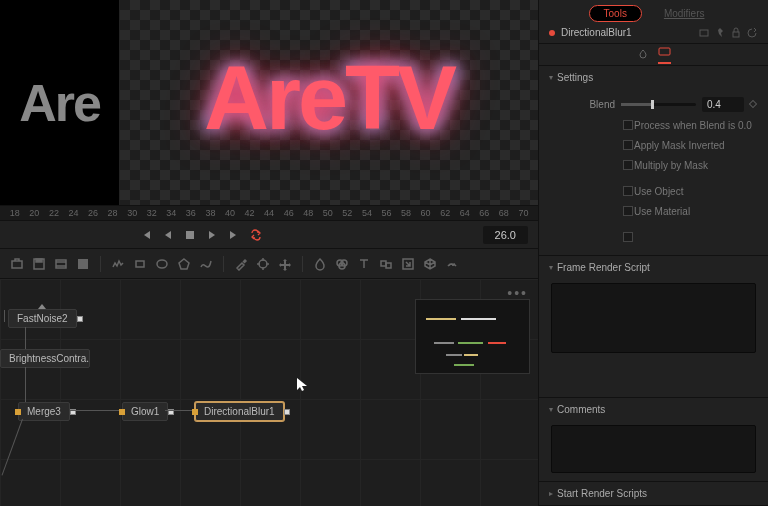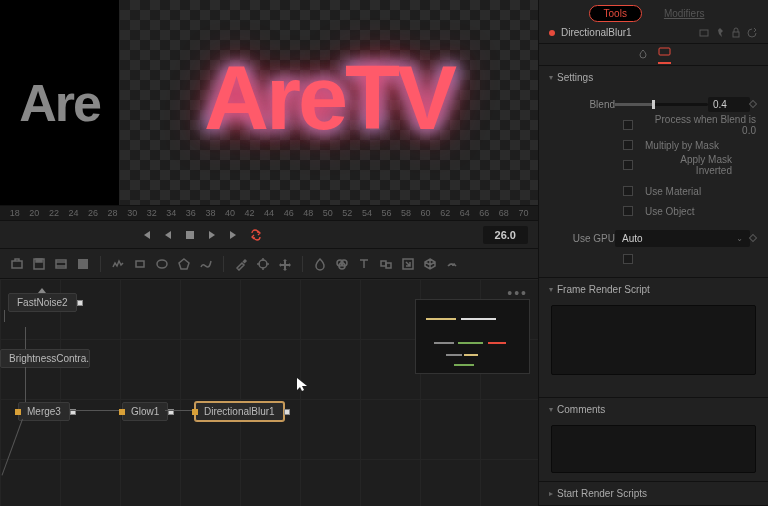--- a/index.html
+++ b/index.html
@@ -21,21 +21,21 @@
   background-color: #1e1e1e;
 }
 .preview-text-a { position: absolute; top: 50%; left: 50%; transform: translate(-50%,-50%); font-size: 52px; font-weight: 900; color: #888; font-family: Arial, sans-serif; letter-spacing: -2px; }
 .preview-text-b { position: absolute; top: 48%; left: 50%; transform: translate(-50%,-50%); font-size: 90px; font-weight: 900; color: #ff5a6a; text-shadow: 0 0 20px #ff3a5a, 0 0 40px #ff2a4a, 4px 0 15px #5ab0ff, -4px 0 15px #5ab0ff; font-family: Arial, sans-serif; letter-spacing: -3px; filter: blur(0.5px); white-space: nowrap; }
 
 
 .ruler { height: 16px; background: #1a1a1a; display: flex; align-items: center; padding: 0 5px; border-top: 1px solid #111; border-bottom: 1px solid #111; }
 .ruler span { flex: 1; text-align: center; color: #666; font-size: 9px; }
 
 
-.transport { height: 28px; background: #212121; display: flex; align-items: center; padding: 0 10px; border-bottom: 1px solid #111; font-weight: bold; }
+.transport { height: 28px; background: #212121; display: flex; align-items: center; padding: 0 10px; border-bottom: 1px solid #111; }
 .transport-btns { display: flex; gap: 10px; margin-left: 130px; }
 .transport-btns svg { width: 12px; height: 12px; fill: #888; cursor: pointer; }
 .transport-btns svg.loop { fill: #e64b3c; }
 .timecode { margin-left: auto; background: #151515; padding: 3px 12px; border-radius: 2px; color: #ccc; font-size: 11px; }
 
 
 .toolbar { height: 30px; background: #212121; display: flex; align-items: center; gap: 4px; padding: 0 8px; border-bottom: 1px solid #111; }
 .toolbar .tb { width: 18px; height: 18px; display: flex; align-items: center; justify-content: center; }
 .toolbar .tb svg { width: 14px; height: 14px; fill: none; stroke: #666; stroke-width: 1.5; }
 .toolbar .sep { width: 1px; height: 16px; background: #333; margin: 0 4px; }
@@ -68,29 +68,29 @@
 .node-header .name { flex: 1; font-size: 10px; color: #bbb; }
 .node-header .ico { width: 12px; height: 12px; margin-left: 4px; fill: #555; cursor: pointer; }
 .mode-bar { height: 22px; display: flex; justify-content: center; align-items: center; gap: 8px; border-bottom: 1px solid #111; }
 .mode-bar svg { width: 13px; height: 13px; fill: #666; cursor: pointer; }
 .mode-bar .active-ul { border-bottom: 2px solid #e64b3c; padding-bottom: 2px; }
 .section { border-bottom: 1px solid #111; }
 .sec-head { padding: 6px 10px; font-size: 10px; color: #aaa; cursor: pointer; display: flex; align-items: center; }
 .sec-head::before { content: "▾"; margin-right: 4px; font-size: 8px; color: #666; }
 .sec-head.collapsed::before { content: "▸"; }
 .sec-body { padding: 4px 12px 8px 12px; }
-.prop-row { display: flex; align-items: center; height: 22px; }
+.prop-row { display: flex; align-items: center; height: 22px; gap: 6px; }
 .prop-row .lbl { width: 64px; text-align: right; font-size: 10px; color: #888; }
 .prop-row .slider { flex: 1; height: 3px; background: #111; position: relative; border-radius: 2px; }
 .prop-row .slider .fill { position: absolute; left: 0; top: 0; height: 100%; background: #555; width: 40%; }
 .prop-row .slider .knob { position: absolute; top: -3px; width: 3px; height: 9px; background: #ccc; left: 40%; }
 .prop-row .num { width: 42px; background: #151515; padding: 2px 5px; border-radius: 2px; text-align: left; font-size: 10px; color: #ccc; }
 .prop-row .kf { width: 6px; height: 6px; transform: rotate(45deg); border: 1px solid #555; cursor: pointer; }
 .check { width: 10px; height: 10px; border: 1px solid #444; background: #1a1a1a; cursor: pointer; }
-.check-row { display: flex; align-items: center; height: 20px; gap: 12px; padding-left: 72px; text-align: right; }
+.check-row { display: flex; align-items: center; height: 20px; gap: 1px; padding-left: 72px; text-align: right; }
 .check-row .cl { font-size: 10px; color: #777; }
 .chan { width: 14px; height: 14px; border: 1px solid #444; display: flex; align-items: center; justify-content: center; font-size: 8px; border-radius: 2px; cursor: pointer; font-weight: bold; }
 .chan.r { color: #e55; } .chan.g { color: #5c5; } .chan.b { color: #58d; } .chan.a { color: #aaa; background: #333; }
 .select { flex: 1; background: #151515; padding: 3px 7px; border-radius: 2px; font-size: 10px; color: #ccc; display: flex; justify-content: space-between; align-items: center; cursor: pointer; }
 .textarea-box { margin: 4px 12px 8px 12px; height: 48px; background: #151515; border-radius: 2px; border: 1px solid #0a0a0a; }
 .spacer-sec { flex: 1; }
 .cursor { position: absolute; width: 16px; height: 16px; }
 </style>
 </head>
 <body>
@@ -266,21 +266,21 @@
         <svg>
           <path d="M3 9a5 5 0 018 0M4 9a2 2 0 012-2 2 2 0 012 2 2 2 0 012-2"></path>
         </svg>
       </div>
   </div>
 
   <div class="flow">
     <div class="flow-dots">•••</div>
 
     <div class="wire" style="left:4px;top:31px;width:1px;height:12px;"></div>
-    <div class="node" style="left:8px;top:14px;">
+    <div class="node" style="left:8px;top:30px;">
       <span class="tri"></span>
         <span>FastNoise2</span>
       <span class="port out"></span>
     </div>
     <div class="wire" style="left:25px;top:48px;width:1px;height:22px;"></div>
     <div class="node" style="left:0px;top:70px;width:90px;overflow:hidden;white-space:nowrap;">
       <span>BrightnessContra...</span>
 
     </div>
     <div class="wire" style="left:25px;top:88px;width:1px;height:35px;"></div>
@@ -363,52 +363,44 @@
           </div>
         <div class="num">0.4</div>
         <div class="kf"></div>
       </div>
       <div class="check-row">
         <div class="check"></div>
         <span class="cl">Process when Blend is 0.0</span>
       </div>
       <div class="check-row">
         <div class="check"></div>
+        <span class="cl">Apply Mask Inverted</span>
+        <div style="flex:1"></div>
+          <div class="kf"></div>
+      </div>
+      <div class="check-row">
+        <div class="check"></div>
         <span class="cl">Multiply by Mask</span>
         <div style="flex:1"></div>
           <div class="kf"></div>
       </div>
-      <div class="check-row">
-        <div class="check"></div>
-        <span class="cl">Apply Mask Inverted</span>
+      <div style="height:6px"></div>
+      <div class="check-row">
+        <div class="check"></div>
+        <span class="cl">Use Object</span>
         <div style="flex:1"></div>
           <div class="kf"></div>
       </div>
-      <div style="height:6px"></div>
       <div class="check-row">
         <div class="check"></div>
         <span class="cl">Use Material</span>
         <div style="flex:1"></div>
           <div class="kf"></div>
       </div>
-      <div class="check-row">
-        <div class="check"></div>
-        <span class="cl">Use Object</span>
-        <div style="flex:1"></div>
-          <div class="kf"></div>
-      </div>
       <div style="height:6px"></div>
-      <div class="prop-row">
-        <span class="lbl">Use GPU</span>
-        <div class="select">
-          <span>Auto</span>
-          <span style="font-size:8px;color:#666;">⌄</span>
-        </div>
-        <div class="kf"></div>
-      </div>
       <div class="check-row">
         <div class="check"></div>
       </div>
     </div>
   </div>
 
   <div class="section spacer-sec">
     <div class="sec-head">Frame Render Script</div>
     <div class="textarea-box" style="height:70px;"></div>
   </div>

